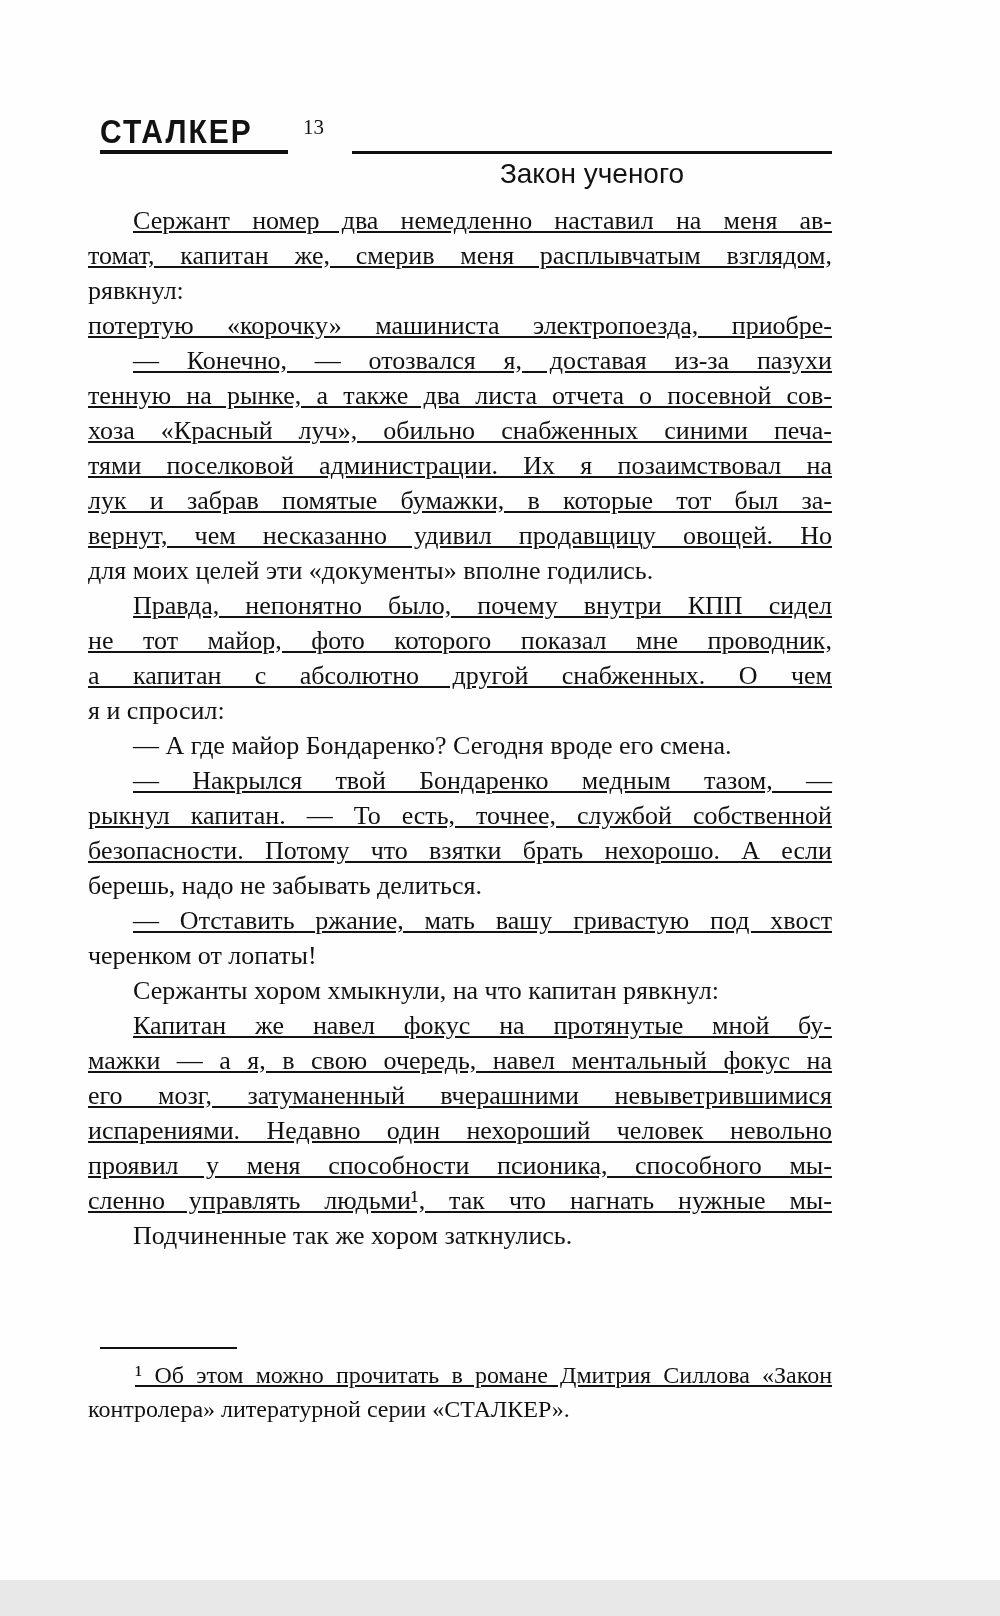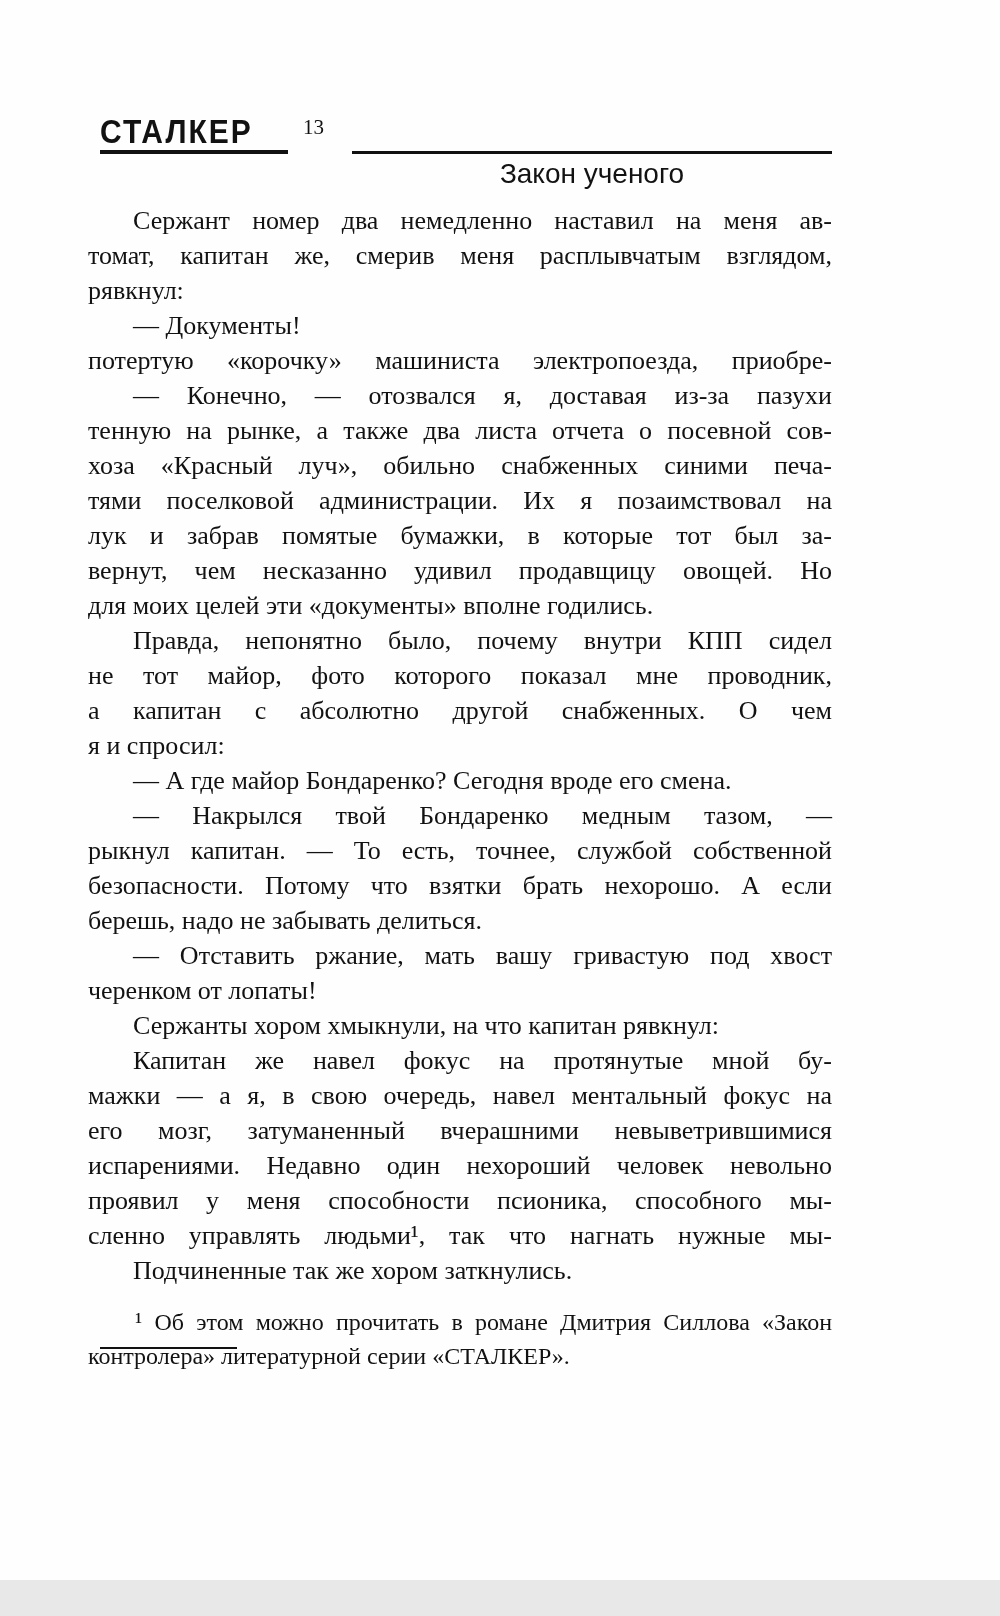--- a/index.html
+++ b/index.html
@@ -40,26 +40,26 @@
     position:absolute;left:88px;top:203px;width:744px;
     font-family:"Liberation Serif",serif;
     font-size:26px;line-height:35px;
   }
   .para{margin:0;padding:0;}
   .line{
     height:35px;overflow:visible;
     text-align:justify;text-align-last:left;
     white-space:normal;
   }
-  .line.just{text-align-last:justify;}
+  .line.just{text-align-last:justify;text-decoration:underline;}
   .line.first{text-indent:45px;}
   
   .footnote-rule{left:100px;top:1347px;width:137px;height:2px;}
   .footnote{
-    position:absolute;left:88px;top:1305px;width:744px;
+    position:absolute;left:88px;top:1358px;width:744px;
     font-family:"Liberation Serif",serif;
     font-size:24px;line-height:34px;
   }
   .footnote .line{height:34px;}
   .footnote .line.first{text-indent:47px;}
 </style>
 </head>
 <body>
 
 <div id="page">
@@ -70,23 +70,20 @@
     <div class="page-number">13</div>
     <div class="rule rule-right"></div>
     <div class="chapter-title">Закон ученого</div>
   </div>
 
   <div class="body-text" id="body-text">
       <div class="para">
         <div class="line first just">Сержант номер два немедленно наставил на меня ав-</div>
         <div class="line just">томат, капитан же, смерив меня расплывчатым взглядом,</div>
         <div class="line">рявкнул:</div>
-      </div>
-      <div class="para">
-        <div class="line first">— Документы!</div>
       </div>
       <div class="para">
         <div class="line just">потертую «корочку» машиниста электропоезда, приобре-</div>
         <div class="line first just">— Конечно, — отозвался я, доставая из-за пазухи</div>
         <div class="line just">тенную на рынке, а также два листа отчета о посевной сов-</div>
         <div class="line just">хоза «Красный луч», обильно снабженных синими печа-</div>
         <div class="line just">тями поселковой администрации. Их я позаимствовал на</div>
         <div class="line just">лук и забрав помятые бумажки, в которые тот был за-</div>
         <div class="line just">вернут, чем несказанно удивил продавщицу овощей. Но</div>
         <div class="line">для моих целей эти «документы» вполне годились.</div>

